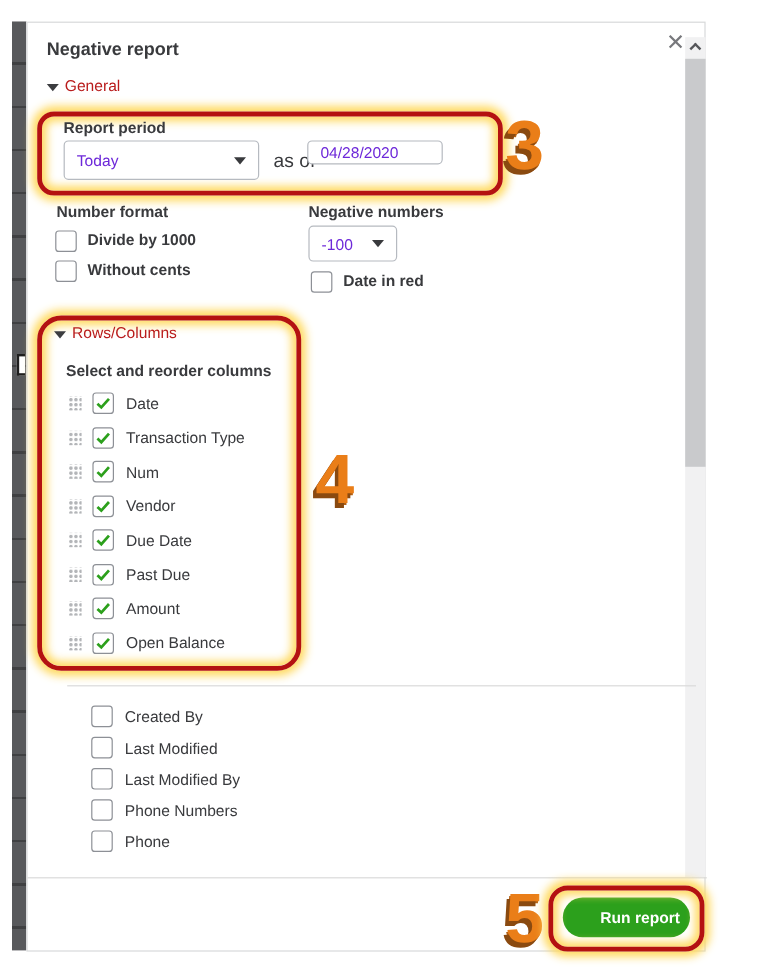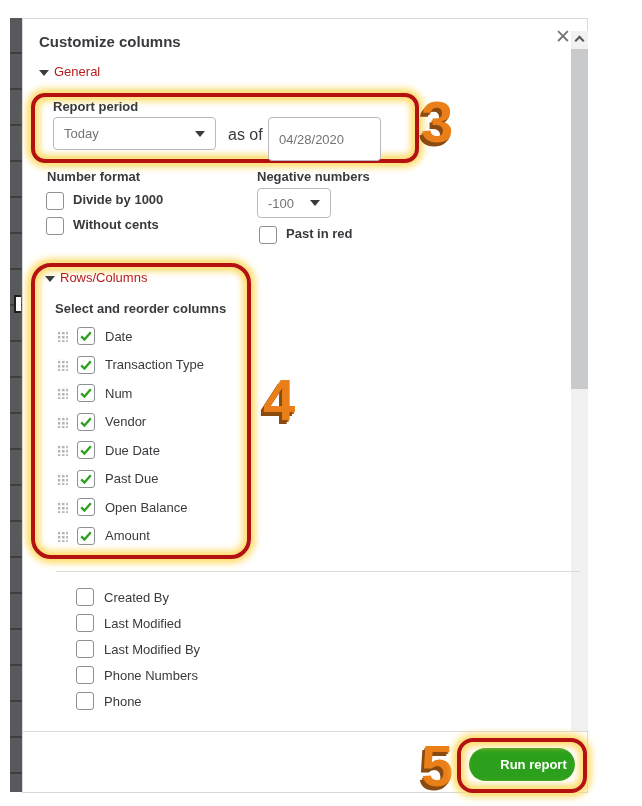--- a/index.html
+++ b/index.html
@@ -35,21 +35,21 @@
   .scroll-thumb { position: absolute; left: 0; top: 18px; width: 17px; height: 340px; background: #c9cacc; }
 
   .section-caret { position: absolute; width: 0; height: 0;
     border-left: 5px solid transparent; border-right: 5px solid transparent; border-top: 6px solid #3c3d40; }
   .section-label { position: absolute; font-size: 13px; color: #b91c1c; }
 
   .bold-label { position: absolute; font-size: 13px; font-weight: bold; }
 
   .select-box, .text-input {
     position: absolute; background: #fff; border: 1px solid #b6bac0; border-radius: 4px;
-    font-size: 13px; color: #737373; display: flex; align-items: center; padding: 0 10px; cursor: pointer;
+    font-size: 13px; color: #6d28d9; display: flex; align-items: center; padding: 0 10px; cursor: pointer;
   }
   .select-caret { width: 0; height: 0; border-left: 5px solid transparent; border-right: 5px solid transparent;
     border-top: 6px solid #393a3d; margin-left: auto; }
   .plain-label { position: absolute; font-size: 16px; }
 
   
   .cb { width: 18px; height: 18px; background: #fff; border: 1px solid #8d9096; border-radius: 3px;
     flex: 0 0 auto; display: inline-flex; align-items: center; justify-content: center; cursor: pointer; }
   .cb svg { width: 14px; height: 14px; }
   .cb-row { position: absolute; display: flex; align-items: flex-start; }
@@ -90,40 +90,40 @@
     font-size: 13px; font-weight: bold; border: none; border-radius: 17px; cursor: pointer; padding-left: 23px; }
 </style>
 </head>
 <body>
 
 <div class="page-edge-strip"></div>
 <div class="bracket-artifact"></div>
 
 <div class="dialog">
 
-  <div class="dialog-title">Customize columns</div>
+  <div class="dialog-title">Negative report</div>
   <div class="close-icon">✕</div>
 
   <div class="scroll-track">
     <div class="scroll-up"></div>
     <div class="scroll-thumb"></div>
   </div>
 
   <div class="section-caret" style="left:16px; top:51px;"></div>
   <div class="section-label" style="left:31px; top:45px;">General</div>
 
   <div class="hl-box hl-1"></div>
 
   <div class="bold-label" style="left:30px; top:80px;">Report period</div>
   <div class="select-box" style="left:30px; top:98px; width:163px; height:33px;">
     <span>Today</span>
     <span class="select-caret"></span>
   </div>
   <div class="plain-label" style="left:205px; top:107px;">as of</div>
-  <div class="text-input" style="left:245px; top:98px; width:113px; height:44px;">
+  <div class="text-input" style="left:233px; top:98px; width:113px; height:20px;">
     <span>04/28/2020</span>
   </div>
 
   <div class="step-num num-3">3</div>
 
   <div class="bold-label" style="left:24px; top:150px;">Number format</div>
   <div class="cb-row" style="left:23px; top:173px;">
     <span class="cb"></span>
     <span class="lbl b">Divide by 1000</span>
   </div>
@@ -132,21 +132,21 @@
     <span class="lbl b">Without cents</span>
   </div>
 
   <div class="bold-label" style="left:234px; top:150px;">Negative numbers</div>
   <div class="select-box" style="left:234px; top:169px; width:74px; height:30px;">
     <span>-100</span>
     <span class="select-caret"></span>
   </div>
   <div class="cb-row" style="left:236px; top:207px;">
     <span class="cb"></span>
-    <span class="lbl b">Past in red</span>
+    <span class="lbl b">Date in red</span>
   </div>
 
   <div class="hl-box hl-2"></div>
 
   <div class="section-caret" style="left:22px; top:257px;"></div>
   <div class="section-label" style="left:37px; top:251px;">Rows/Columns</div>
   <div class="bold-label" style="left:32px; top:282px;">Select and reorder columns</div>
 
   <div class="checked-list">
     <div class="row">
@@ -203,30 +203,30 @@
         </span>
       <span class="lbl">Past Due</span>
     </div>
     <div class="row">
       <span class="drag-handle"></span>
       <span class="cb">
           <svg viewBox="0 0 16 16">
             <path d="M2.5 8.5 L6.2 12 L13.5 3.8" stroke="#2ca01c" stroke-width="2.6" fill="none"></path>
           </svg>
         </span>
+      <span class="lbl">Amount</span>
+    </div>
+    <div class="row">
+      <span class="drag-handle"></span>
+      <span class="cb">
+          <svg viewBox="0 0 16 16">
+            <path d="M2.5 8.5 L6.2 12 L13.5 3.8" stroke="#2ca01c" stroke-width="2.6" fill="none"></path>
+          </svg>
+        </span>
       <span class="lbl">Open Balance</span>
-    </div>
-    <div class="row">
-      <span class="drag-handle"></span>
-      <span class="cb">
-          <svg viewBox="0 0 16 16">
-            <path d="M2.5 8.5 L6.2 12 L13.5 3.8" stroke="#2ca01c" stroke-width="2.6" fill="none"></path>
-          </svg>
-        </span>
-      <span class="lbl">Amount</span>
     </div>
   </div>
 
   <div class="step-num num-4">4</div>
 
   <div class="divider divider-1"></div>
 
   <div class="unchecked-list">
     <div class="row">
       <span class="cb"></span>

